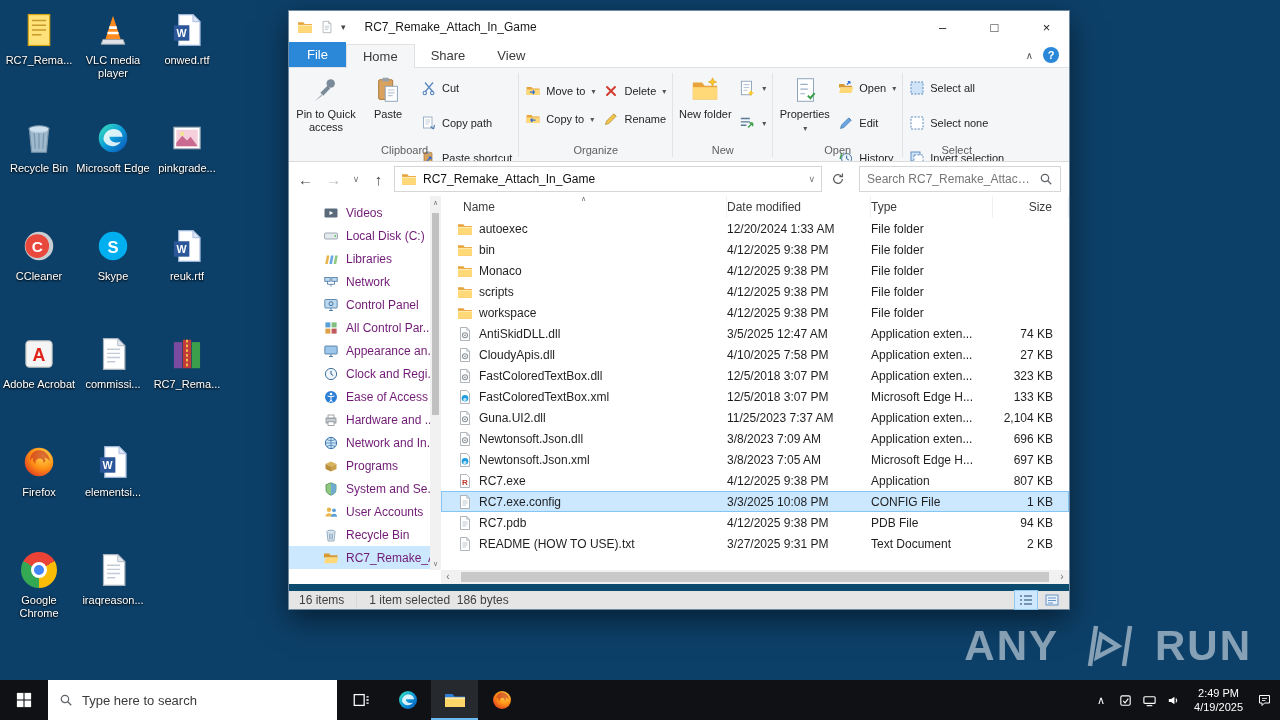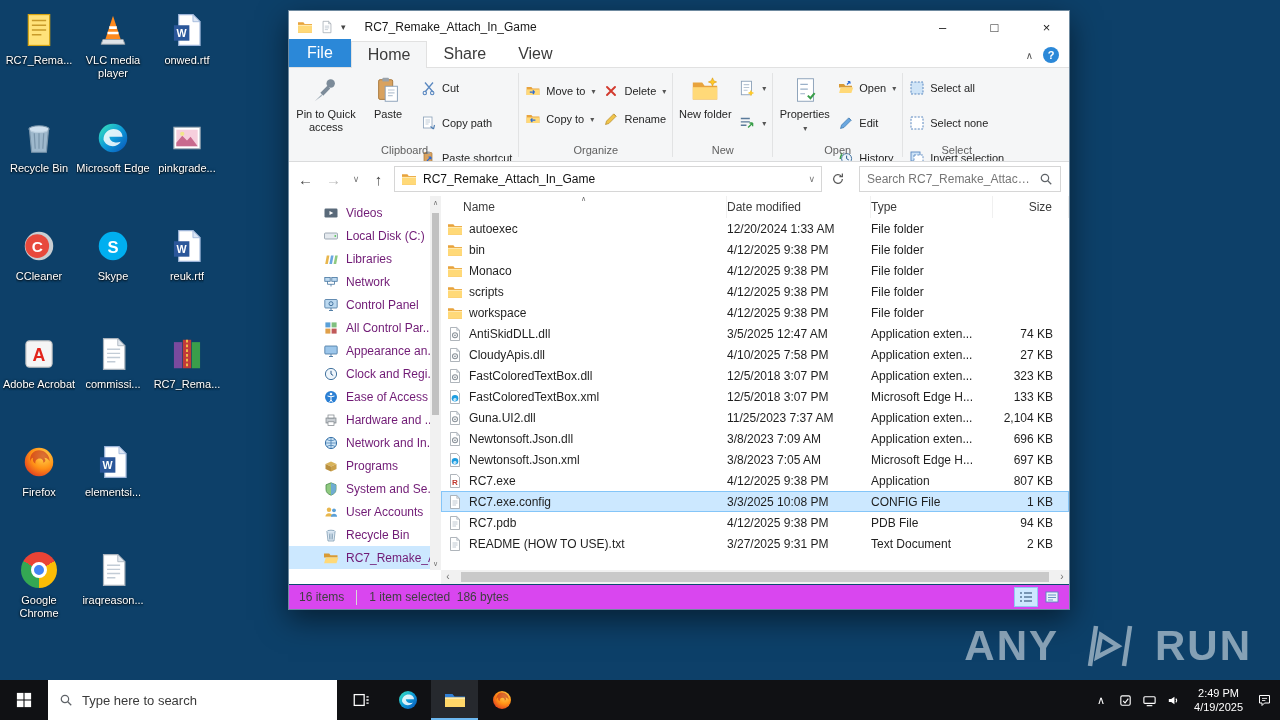--- a/index.html
+++ b/index.html
@@ -21,21 +21,21 @@
 .i-chrome::after{content:"";position:absolute;inset:10px;background:#4285f4;border:3px solid #fff;border-radius:50%;}
 
 
 .win{position:absolute;left:288px;top:10px;width:782px;height:600px;background:#fff;border:1px solid #6f8aa0;box-shadow:0 10px 28px rgba(0,0,0,.5);display:flex;flex-direction:column;}
 .titlebar{height:32px;display:flex;align-items:center;background:#fff;padding-left:8px;gap:7px;flex:0 0 auto;}
 .qat-dd{font-size:9px;color:#444;}
 .title-text{font-size:12px;color:#1a1a1a;margin-left:12px;flex:1;white-space:nowrap;overflow:hidden;}
 .win-btn{width:45px;height:32px;display:flex;align-items:center;justify-content:center;font-size:13px;color:#1a1a1a;}
 
 .tabrow{height:25px;display:flex;align-items:flex-end;background:#fff;border-bottom:1px solid #e1e1e1;flex:0 0 auto;}
-.tab{padding:4px 16px;font-size:16px;color:#3b3b3b;}
+.tab{padding:4px 16px;font-size:13px;color:#3b3b3b;}
 .tab-file{background:#2b88d8;color:#fff;padding:5px 18px;}
 .tab.active{background:#f5f6f7;border:1px solid #e1e1e1;border-bottom:none;margin-bottom:-1px;}
 .tab-right{margin-left:auto;display:flex;align-items:center;gap:10px;padding:0 10px 4px 0;}
 .collapse-glyph{font-size:10px;color:#555;}
 .help{width:16px;height:16px;border-radius:50%;background:#2b88d8;color:#fff;font-size:11px;display:flex;align-items:center;justify-content:center;font-weight:bold;}
 
 .ribbon{height:94px;background:#f5f6f7;border-bottom:1px solid #dadbdc;display:flex;align-items:stretch;padding:1px 2px 0 2px;flex:0 0 auto;overflow:hidden;}
 .rgroup{display:flex;flex-direction:column;padding:0 1px;}
 .rgroup-content{height:73px;display:flex;align-items:flex-start;gap:1px;padding:2px 2px 0 2px;}
 .rgroup-label{height:18px;text-align:center;font-size:11px;color:#5f5f5f;line-height:16px;}
@@ -67,33 +67,33 @@
 .vs-arrow{font-size:7px;color:#707070;height:13px;display:flex;align-items:center;}
 .vs-track{flex:1;width:100%;display:flex;justify-content:center;}
 .vs-thumb{width:7px;height:58%;background:#c1c1c1;margin-top:4px;}
 .filearea{flex:1;display:flex;flex-direction:column;min-width:0;}
 .fl-header{height:22px;display:flex;align-items:center;color:#3b3b3b;font-size:12px;flex:0 0 auto;}
 .fl-hcell{height:22px;display:flex;align-items:center;border-right:1px solid #f0f0f0;position:relative;}
 .sort-arrow{position:absolute;top:-1px;left:50%;transform:translateX(-50%);font-size:7px;color:#666;}
 .fl-rows{flex:1;overflow:hidden;}
 .fl-row{height:21px;display:flex;align-items:center;font-size:12px;color:#1f1f1f;}
 .fl-row.selected{background:#cce8ff;box-shadow:inset 0 0 0 1px #84c5f8;}
-.col-name{flex:1;min-width:0;display:flex;align-items:center;gap:6px;padding-left:6px;}
+.col-name{flex:1;min-width:0;display:flex;align-items:center;gap:6px;padding-left:16px;}
 .fl-hcell.col-name{padding-left:22px;}
 .fname{white-space:nowrap;overflow:hidden;text-overflow:ellipsis;}
 .col-date{flex:0 0 144px;}
 .col-type{flex:0 0 122px;}
 .col-size{flex:0 0 76px;text-align:right;padding-right:16px;display:block;}
 .fl-hcell.col-size{display:flex;justify-content:flex-end;}
 
 .hscroll{height:14px;background:#f1f1f1;display:flex;align-items:center;flex:0 0 auto;margin-left:152px;}
 .hs-arrow{width:14px;text-align:center;font-size:10px;color:#707070;line-height:14px;}
 .hs-track{flex:1;height:100%;display:flex;align-items:center;}
 .hs-thumb{height:10px;background:#c9c9c9;width:98%;margin:0 1%;}
-.statusbar{height:25px;border-top:1px solid #0c4a6e;display:flex;align-items:center;font-size:12px;color:#3f3f3f;padding-left:10px;gap:12px;flex:0 0 auto;background:#d946ef;}
+.statusbar{height:25px;border-top:7px solid #0c4a6e;display:flex;align-items:center;font-size:12px;color:#3f3f3f;padding-left:10px;gap:12px;flex:0 0 auto;background:#e5e5e5;}
 .status-sep{width:1px;height:15px;background:#d8d8d8;}
 .status-right{margin-left:auto;display:flex;gap:2px;padding-right:5px;}
 .view-btn{width:24px;height:20px;display:flex;align-items:center;justify-content:center;border:1px solid transparent;}
 .view-btn.active{background:#cde8ff;border-color:#90c8f0;}
 
 
 .watermark{position:absolute;right:28px;bottom:50px;display:flex;align-items:center;gap:22px;color:rgba(235,240,244,.55);font-weight:bold;font-size:42px;letter-spacing:2px;}
 .watermark svg{display:block;}
 
 

